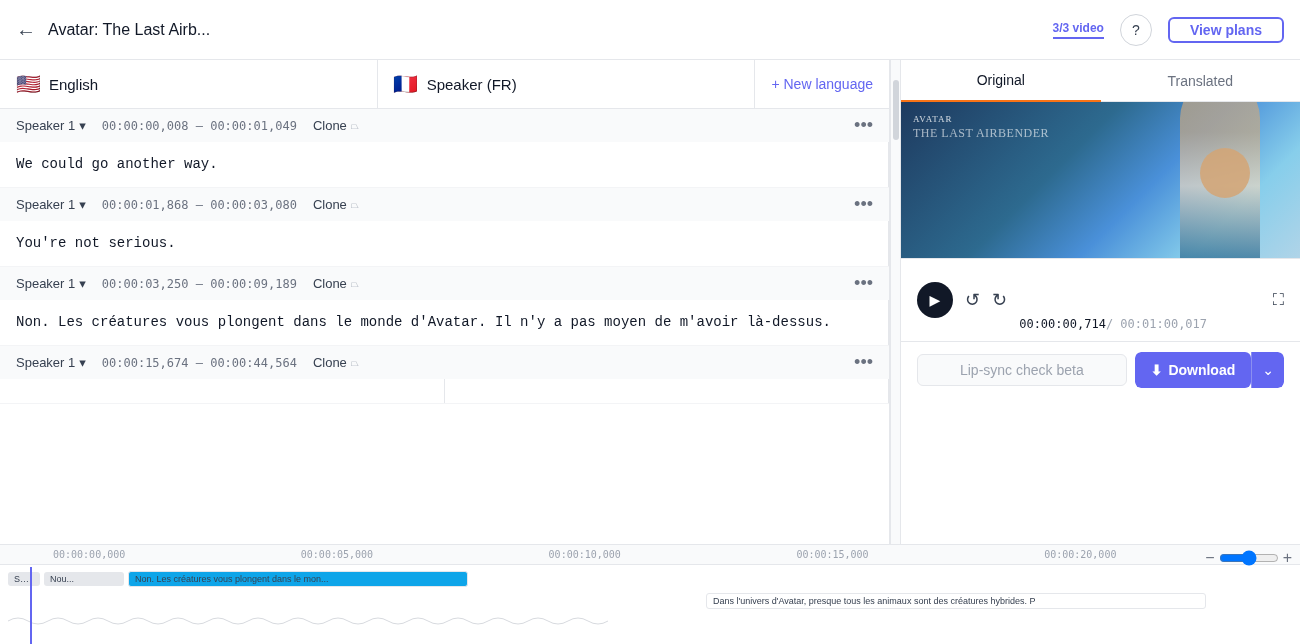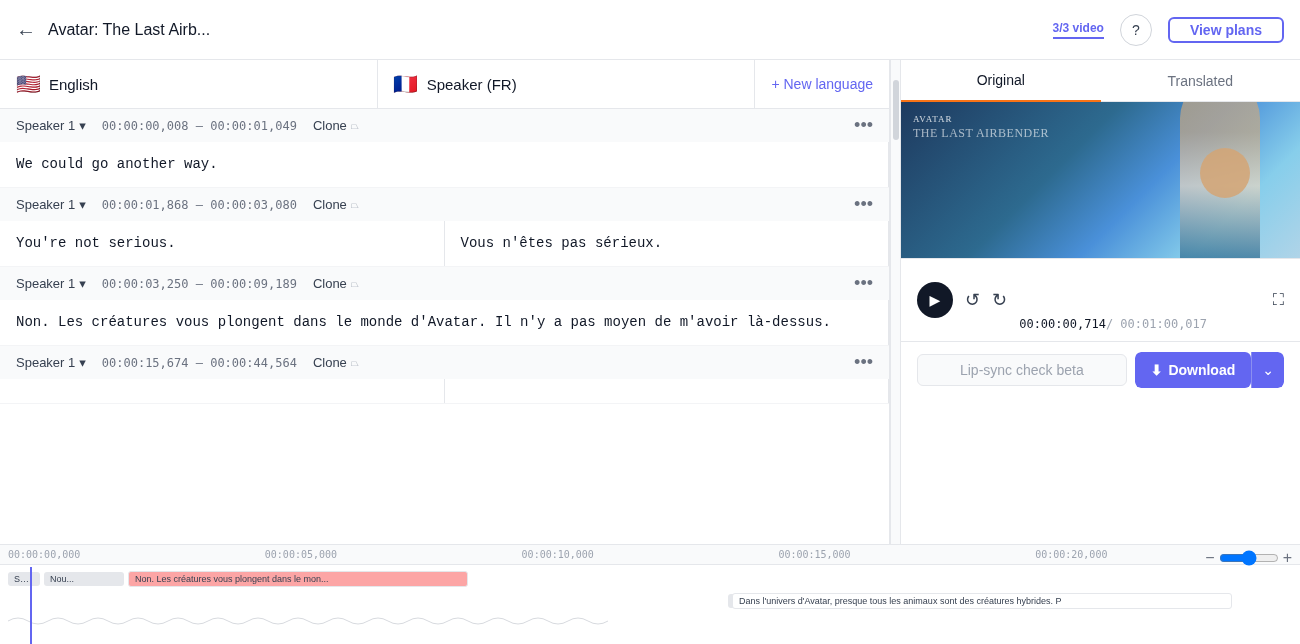--- a/index.html
+++ b/index.html
@@ -66,21 +66,21 @@
     .tracks-panel::-webkit-scrollbar { width: 6px; }
     .tracks-panel::-webkit-scrollbar-track { background: #f9fafb; }
     .tracks-panel::-webkit-scrollbar-thumb { background: #d1d5db; border-radius: 3px; }
 
     
     .timeline { height: 100px; background: #fff; border-top: 1px solid #e5e7eb; overflow: hidden; position: relative; }
     .timeline-controls { position: absolute; right: 0; top: 0; display: flex; align-items: center; gap: 4px; padding: 4px 8px; z-index: 10; }
     .zoom-btn { background: none; border: none; cursor: pointer; font-size: 16px; color: #6b7280; }
     .zoom-slider { width: 60px; }
     .timeline-ruler { display: flex; align-items: flex-start; padding: 4px 0; background: #f9fafb; border-bottom: 1px solid #e5e7eb; overflow: hidden; }
-    .ruler-marks { display: flex; width: 100%; padding: 0 8px; }
+    .ruler-marks { display: flex; width: 100%; padding: 0 8px; margin-left: 45px; }
     .ruler-mark { font-size: 10px; color: #9ca3af; font-family: monospace; flex: 1; }
     .timeline-tracks { display: flex; flex-direction: column; gap: 2px; padding: 4px 8px; position: relative; overflow: hidden; }
     .timeline-row { display: flex; align-items: center; height: 24px; position: relative; }
     .tl-chip { background: #e5e7eb; border-radius: 3px; padding: 2px 6px; font-size: 10px; color: #374151; white-space: nowrap; overflow: hidden; text-overflow: ellipsis; max-width: 200px; position: absolute; }
   </style>
 </head>
 <body>
 
 <div class="top-bar">
   <div class="top-bar-left">
@@ -136,21 +136,20 @@
         </button>
         <span class="time-range">00:00:01,868 — 00:00:03,080</span>
         <button class="clone-btn">
           <span>Clone</span>
           <span class="waveform-icon">⏢</span>
         </button>
         <button class="more-btn">•••</button>
       </div>
       <div class="segment-content">
         <div class="seg-text">You're not serious.</div>
-        <div class="seg-text">Vous n'êtes pas sérieux.</div>
       </div>
     </div>
 
     <div class="segment">
       <div class="segment-header">
         <button class="speaker-btn">
           <span>Speaker 1</span> 
             <span>▾</span>
         </button>
         <span class="time-range">00:00:03,250 — 00:00:09,189</span>
@@ -245,26 +244,26 @@
       <span class="ruler-mark">00:00:15,000</span>
       <span class="ruler-mark">00:00:20,000</span>
     </div>
   </div>
 
   <div class="timeline-tracks">
 
     <div class="timeline-row" style="height:20px;">
       <div class="tl-chip" style="left:0px;width:32px;font-size:9px;">Spea...</div>
       <div class="tl-chip" style="left:36px;width:80px;font-size:9px;">Nou...</div>
-      <div class="tl-chip" style="left:120px;width:344px;max-width:340px;font-size:9px;background:#fca5a5;border:1px solid #e5e7eb;">Non. Les créatures vous plongent dans le mon...</div>
+      <div class="tl-chip" style="left:120px;width:344px;max-width:340px;font-size:9px;background:#0ea5e9;border:1px solid #e5e7eb;">Non. Les créatures vous plongent dans le mon...</div>
     </div>
 
     <div class="timeline-row" style="height:20px;">
       <div class="tl-chip" style="left:720px;width:80px;font-size:9px;">Speaker 1</div>
-      <div class="tl-chip" style="left:724px;width:500px;max-width:500px;font-size:9px;background:#fff;border:1px solid #e5e7eb;">Dans l'univers d'Avatar, presque tous les animaux sont des créatures hybrides. P</div>
+      <div class="tl-chip" style="left:698px;width:500px;max-width:500px;font-size:9px;background:#fff;border:1px solid #e5e7eb;">Dans l'univers d'Avatar, presque tous les animaux sont des créatures hybrides. P</div>
     </div>
 
     <div class="timeline-row" style="height:16px; opacity:0.4;">
       <svg width="100%" height="16">
         <path d="M0,8 Q10,2 20,8 Q30,14 40,8 Q50,2 60,8 Q70,14 80,8 Q90,2 100,8 Q110,14 120,8 Q130,2 140,8 Q150,14 160,8 Q170,2 180,8 Q190,14 200,8 Q210,2 220,8 Q230,14 240,8 Q250,2 260,8 Q270,14 280,8 Q290,2 300,8 Q310,14 320,8 Q330,2 340,8 Q350,14 360,8 Q370,2 380,8 Q390,14 400,8 Q410,2 420,8 Q430,14 440,8 Q450,2 460,8 Q470,14 480,8 Q490,2 500,8 Q510,14 520,8 Q530,2 540,8 Q550,14 560,8 Q570,2 580,8 Q590,14 600,8" stroke="#9ca3af" stroke-width="1" fill="none"></path>
       </svg>
     </div>
   </div>
 
   <div style="position:absolute;left:30px;top:22px;width:2px;height:78px;background:#6366f1;z-index:10;"></div>

